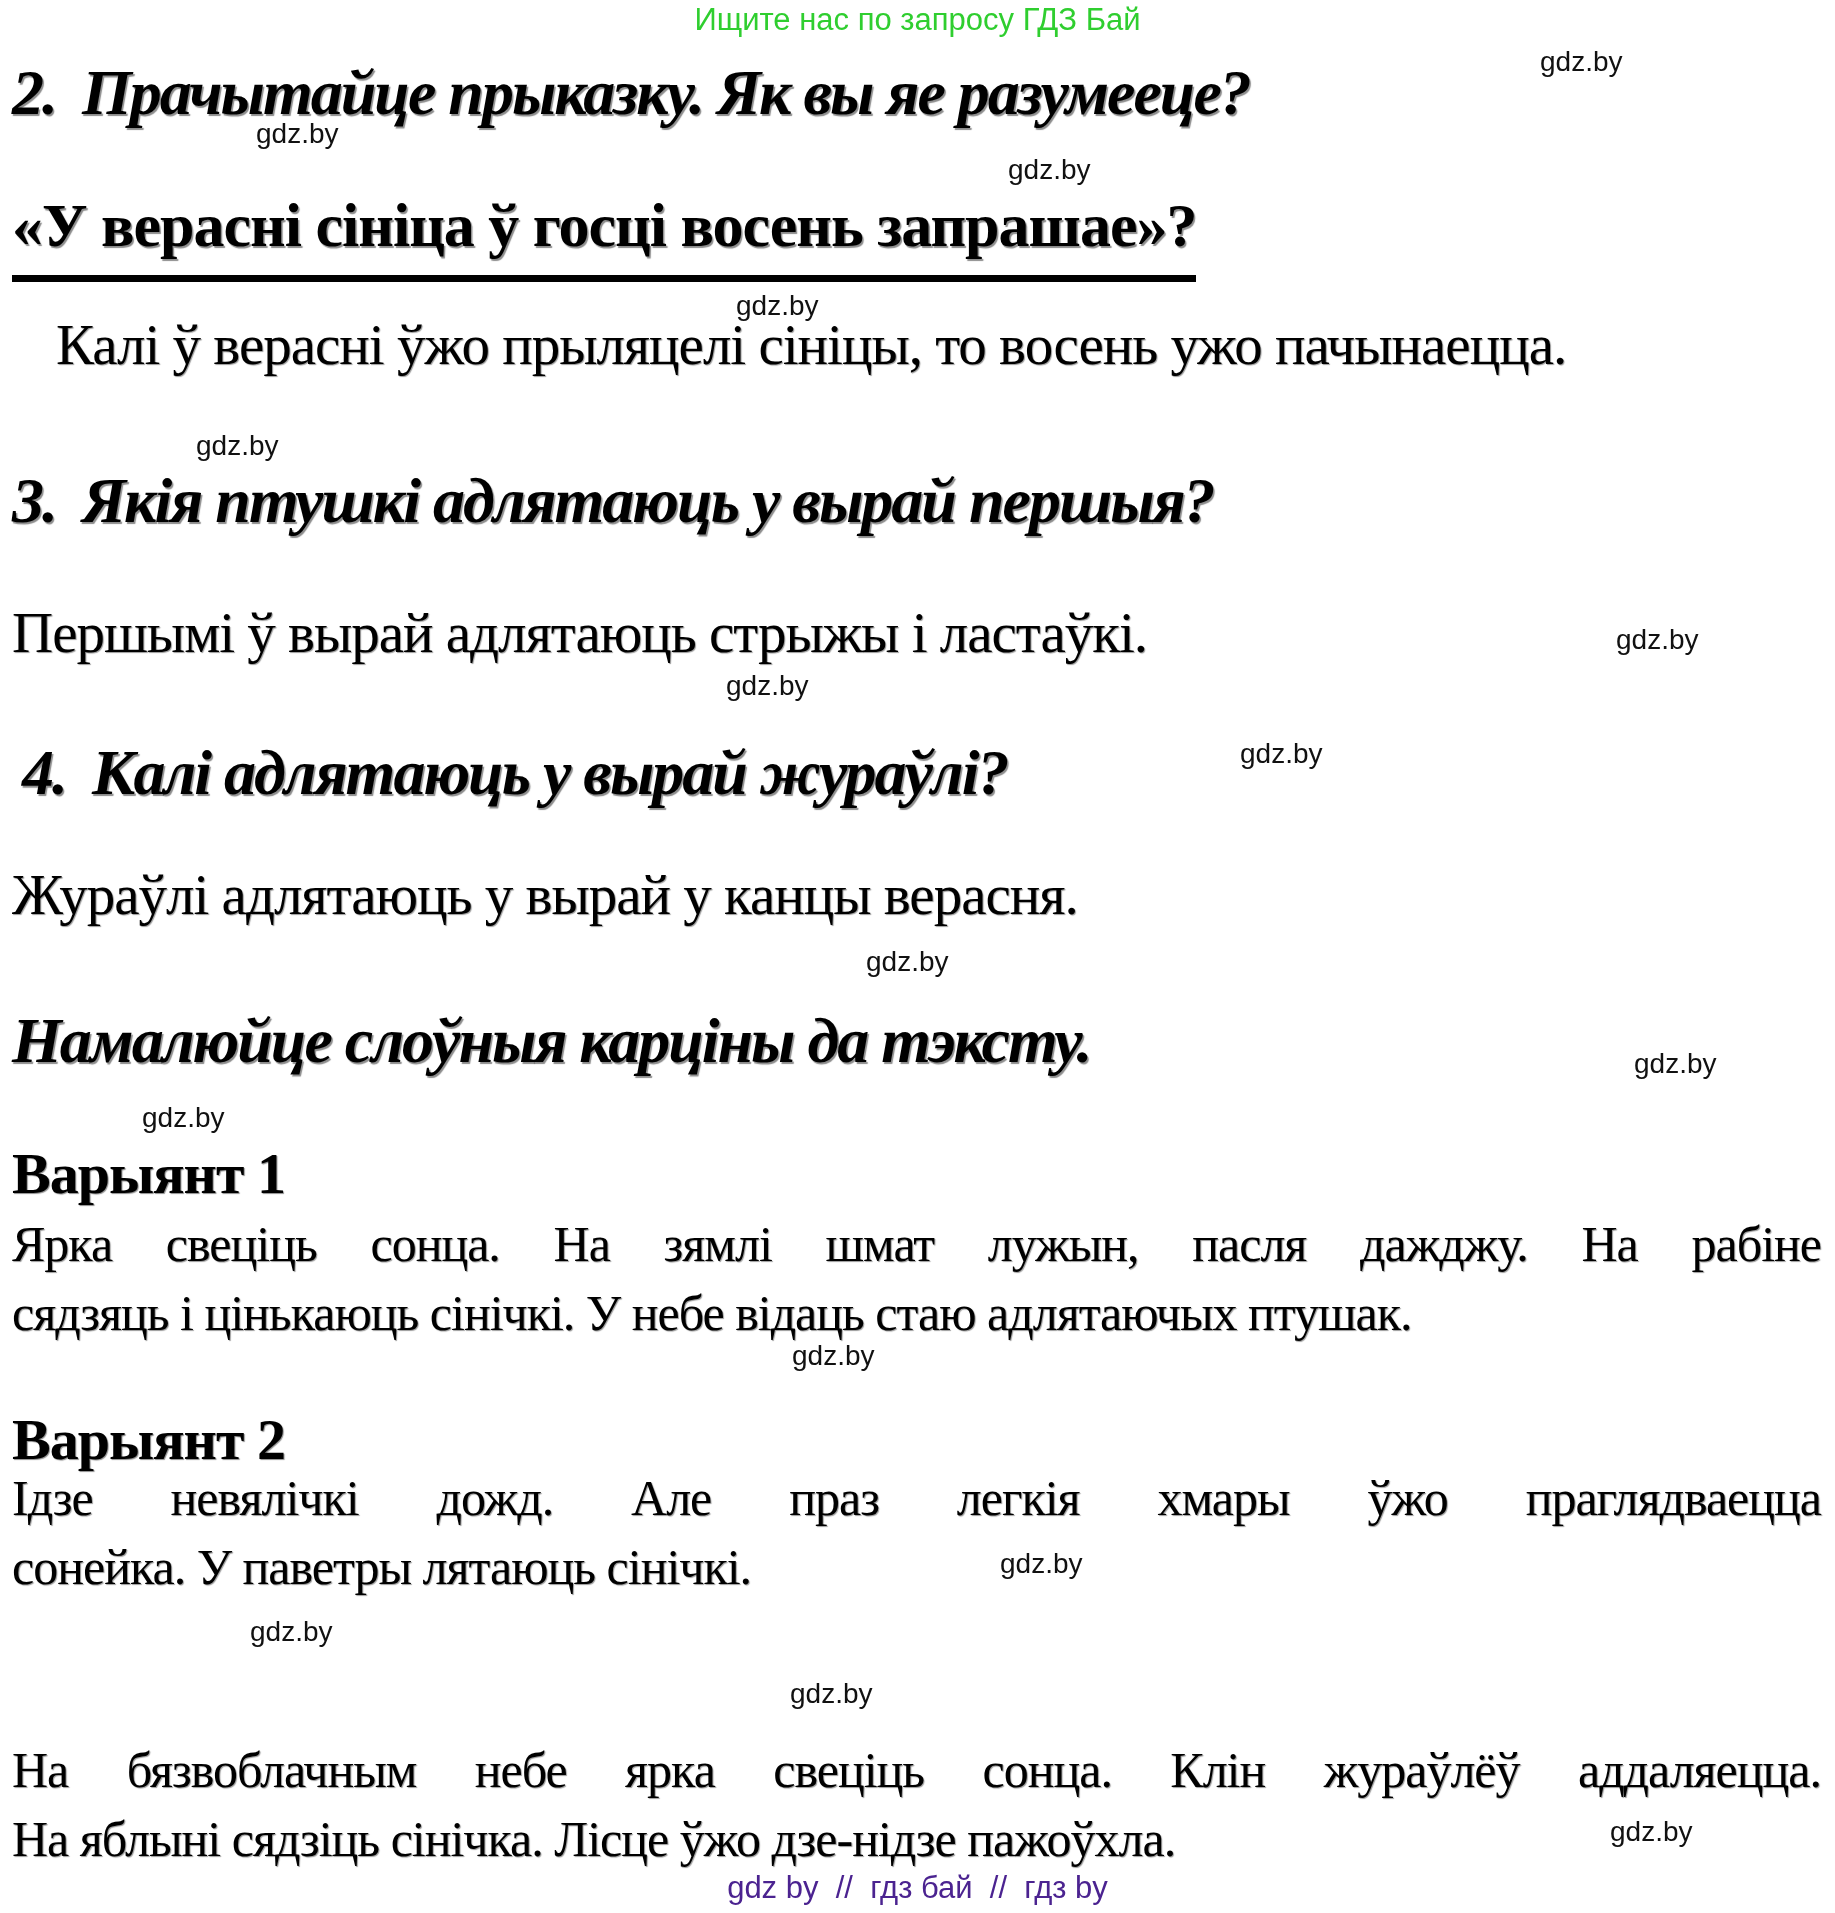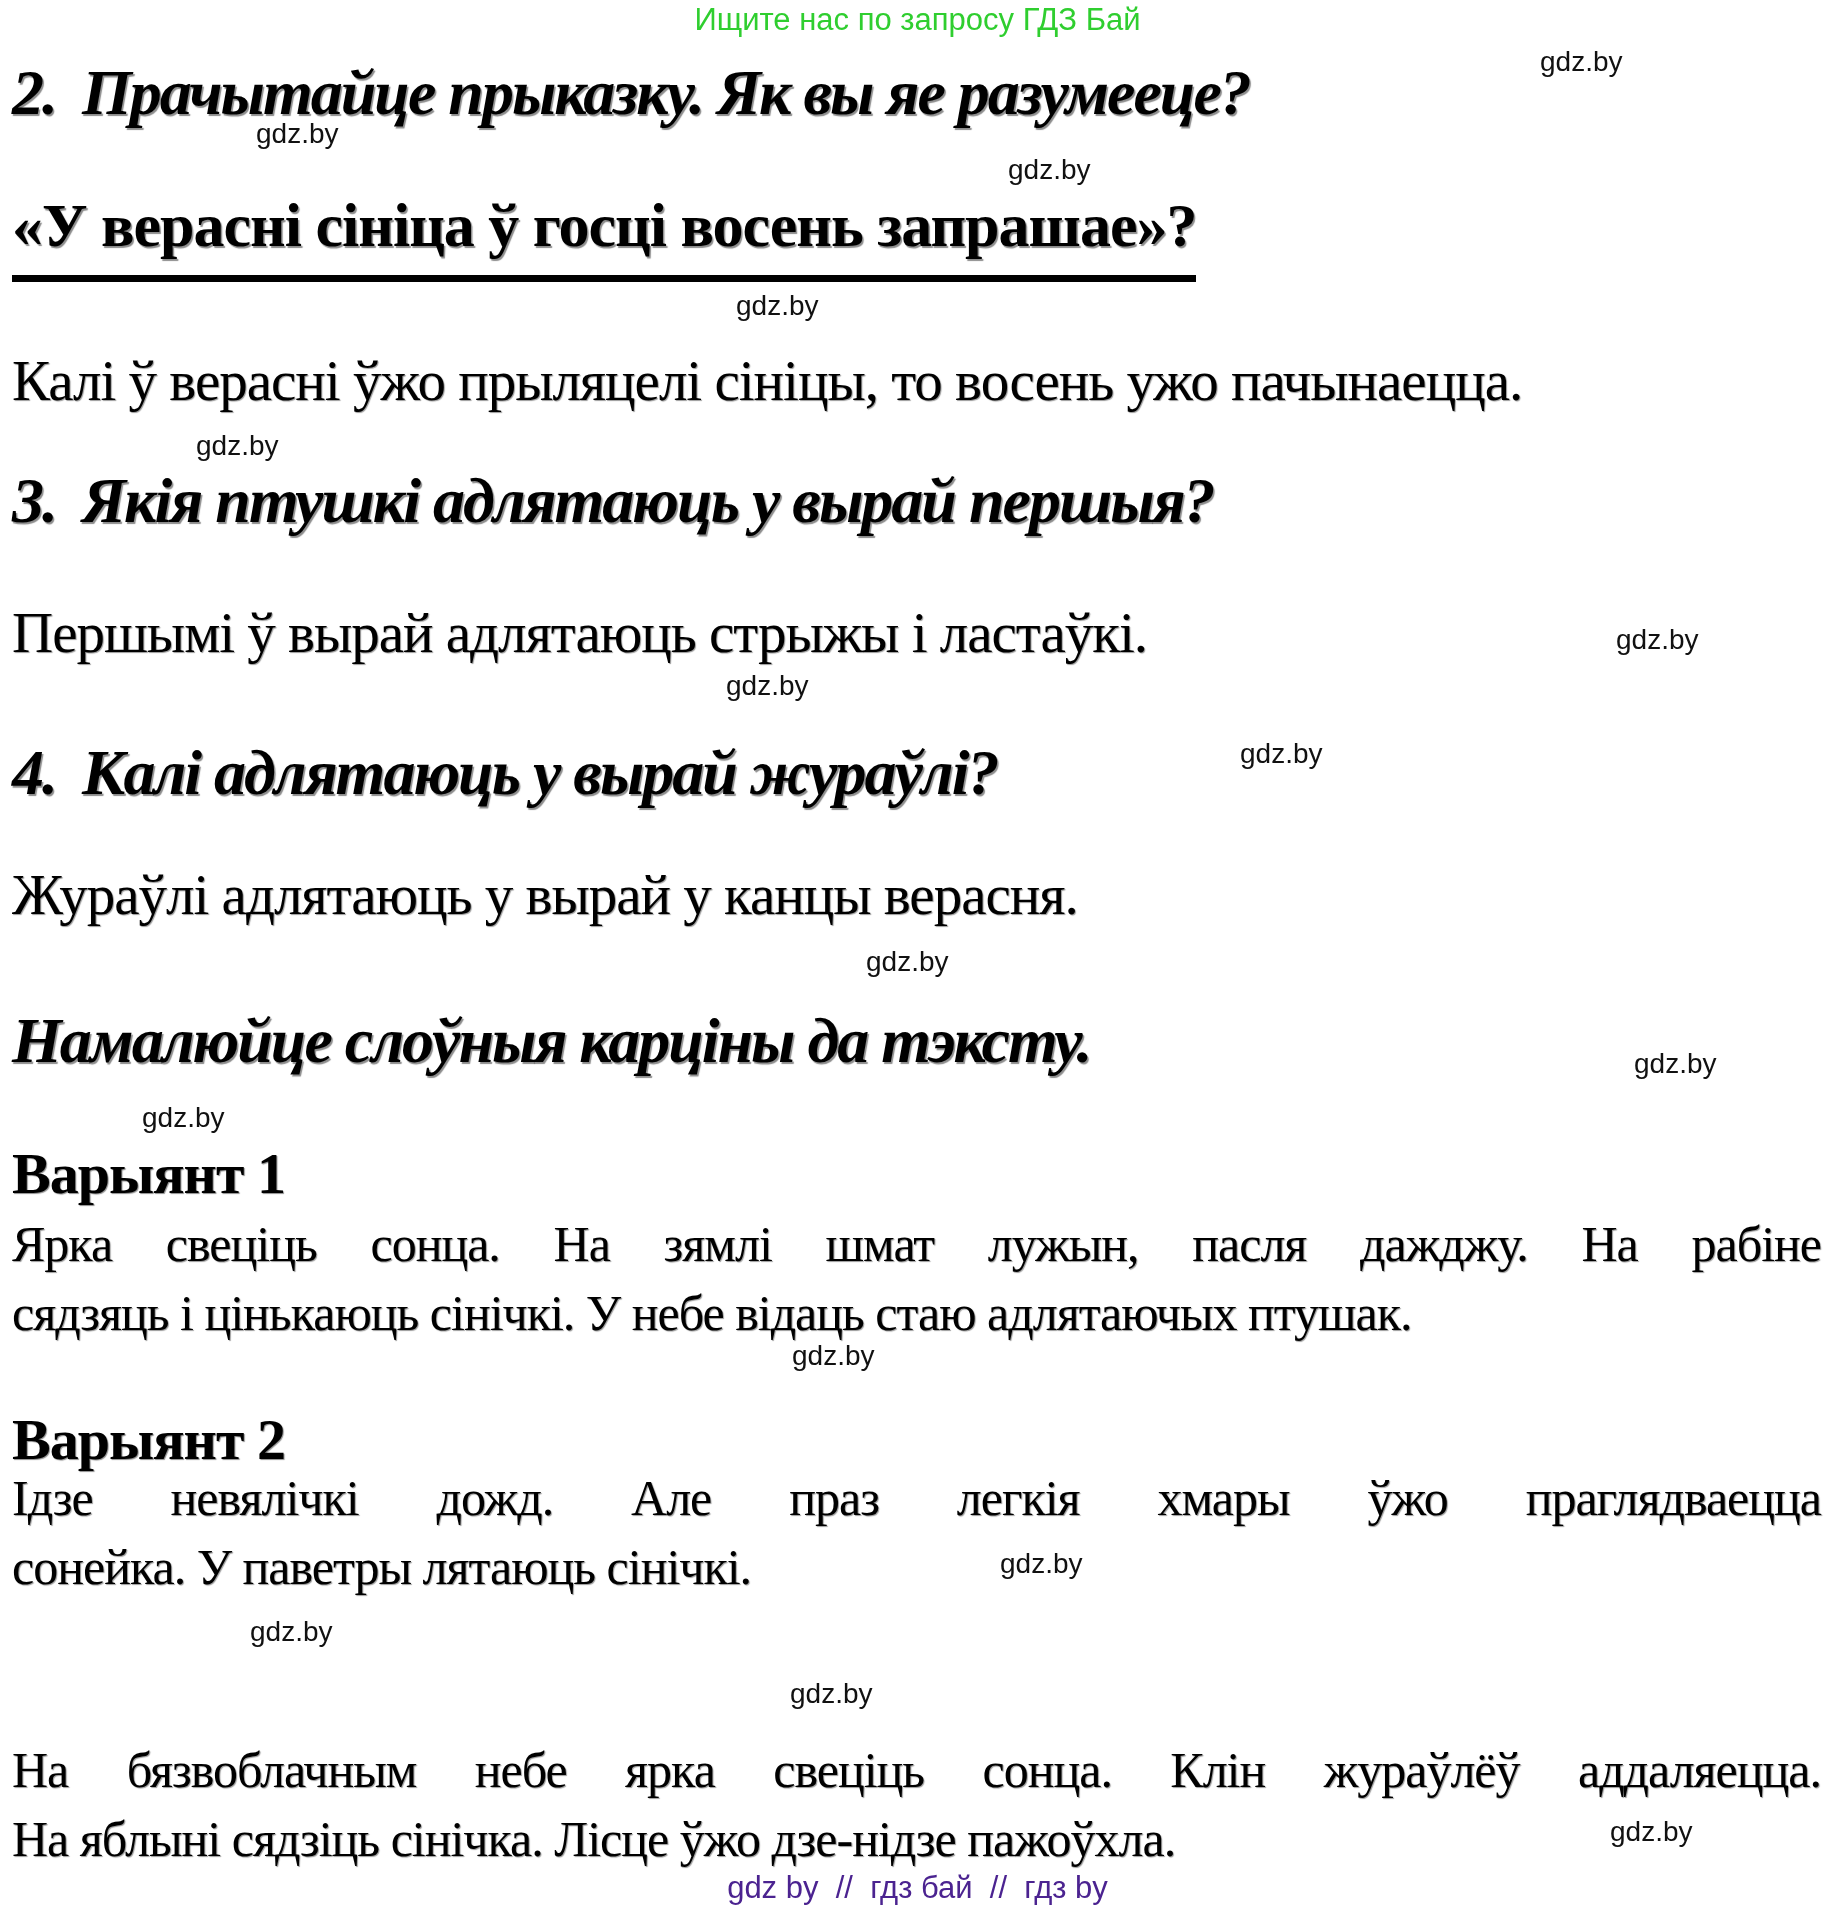--- a/index.html
+++ b/index.html
@@ -117,29 +117,29 @@
   <span class="wm" style="left:250px;  top:1616px;">gdz.by</span>
   <span class="wm" style="left:790px;  top:1678px;">gdz.by</span>
   <span class="wm" style="left:1610px; top:1816px;">gdz.by</span>
 
   <div class="q-heading" style="top:56px;">
     <span class="q-num">2.</span><span>Прачытайце прыказку. Як вы яе разумееце?</span>
   </div>
 
   <div class="proverb">«У верасні сініца ў госці восень запрашае»?</div>
 
-  <div class="answer" style="top:348px;">Калі ў верасні ўжо прыляцелі сініцы, то восень ужо пачынаецца.</div>
+  <div class="answer" style="top:312px;margin-left:44px;">Калі ў верасні ўжо прыляцелі сініцы, то восень ужо пачынаецца.</div>
 
   <div class="q-heading" style="top:464px;">
     <span class="q-num">3.</span><span>Якія птушкі адлятаюць у вырай першыя?</span>
   </div>
 
   <div class="answer" style="top:600px;">Першымі ў вырай адлятаюць стрыжы і ластаўкі.</div>
 
-  <div class="q-heading" style="top:736px;">
+  <div class="q-heading" style="top:736px;margin-left:10px;">
     <span class="q-num">4.</span><span>Калі адлятаюць у вырай жураўлі?</span>
   </div>
 
   <div class="answer" style="top:862px;">Жураўлі адлятаюць у вырай у канцы верасня.</div>
 
   <div class="q-heading" style="top:1004px;">Намалюйце слоўныя карціны да тэксту.</div>
 
   <div class="variant-title" style="top:1140px;">Варыянт 1</div>
   <div class="variant-par" style="top:1210px;">
     <div class="line-fill">Ярка свеціць сонца. На зямлі шмат лужын, пасля дажджу. На рабіне</div>

